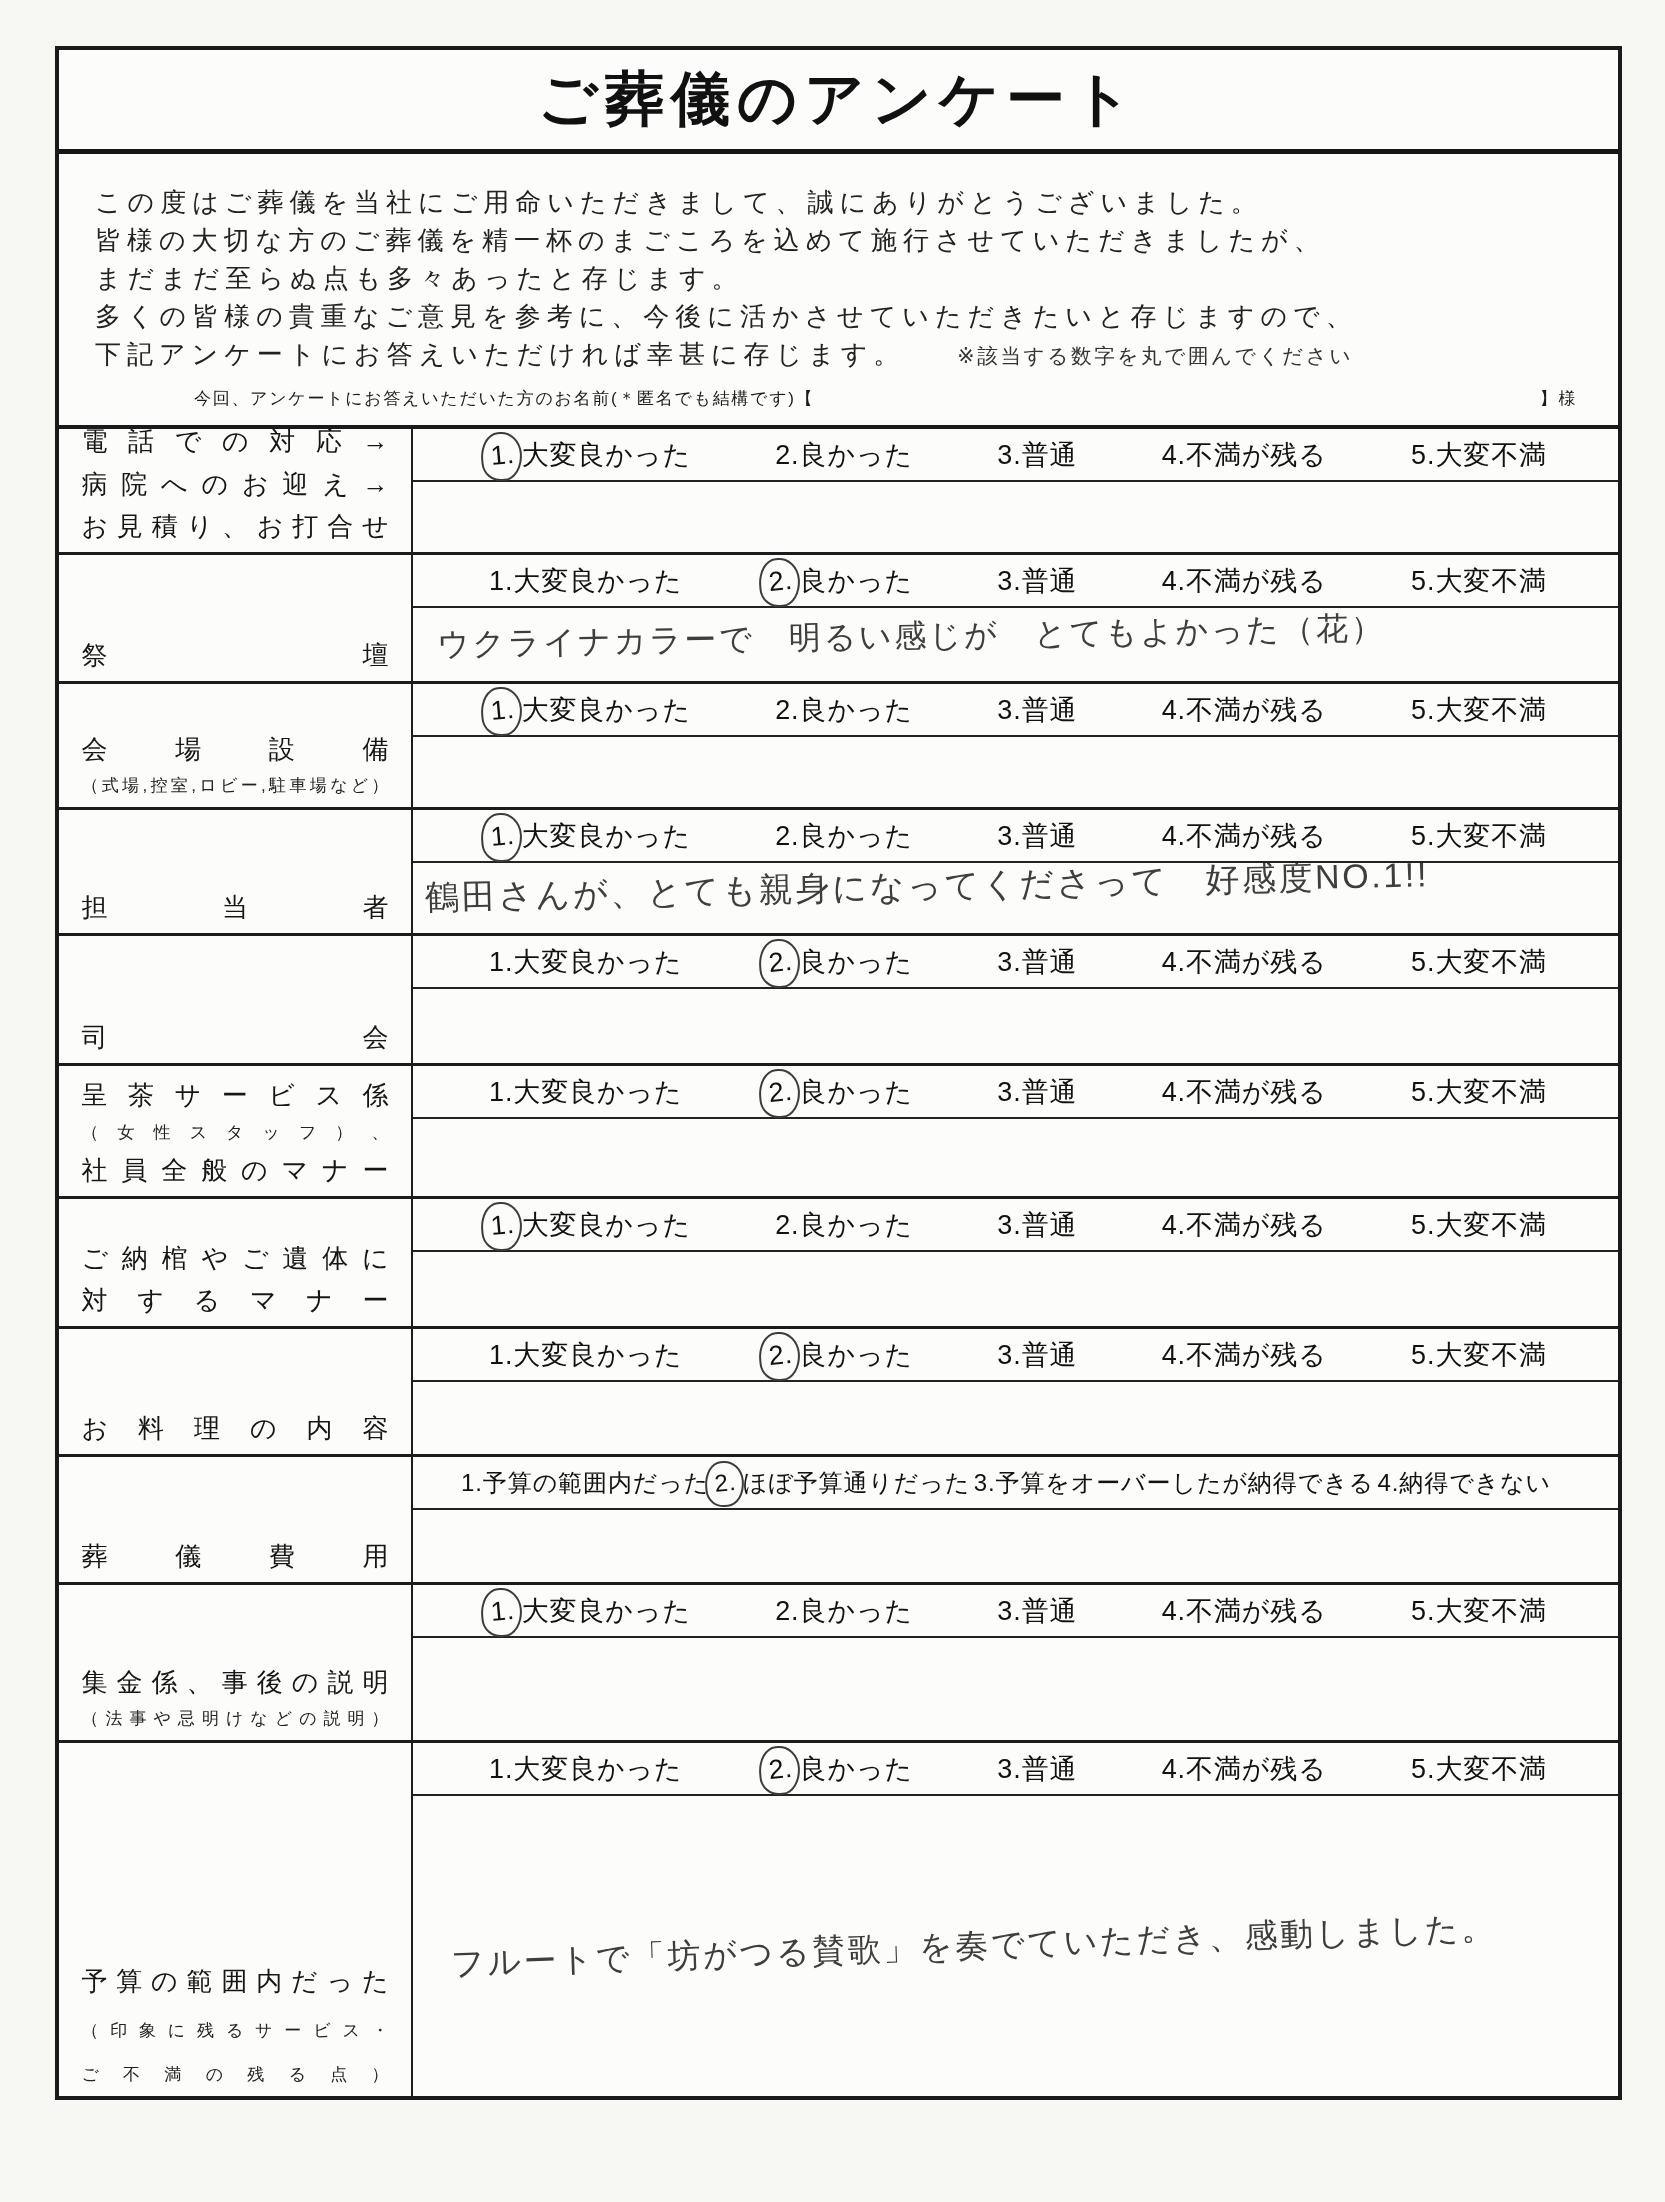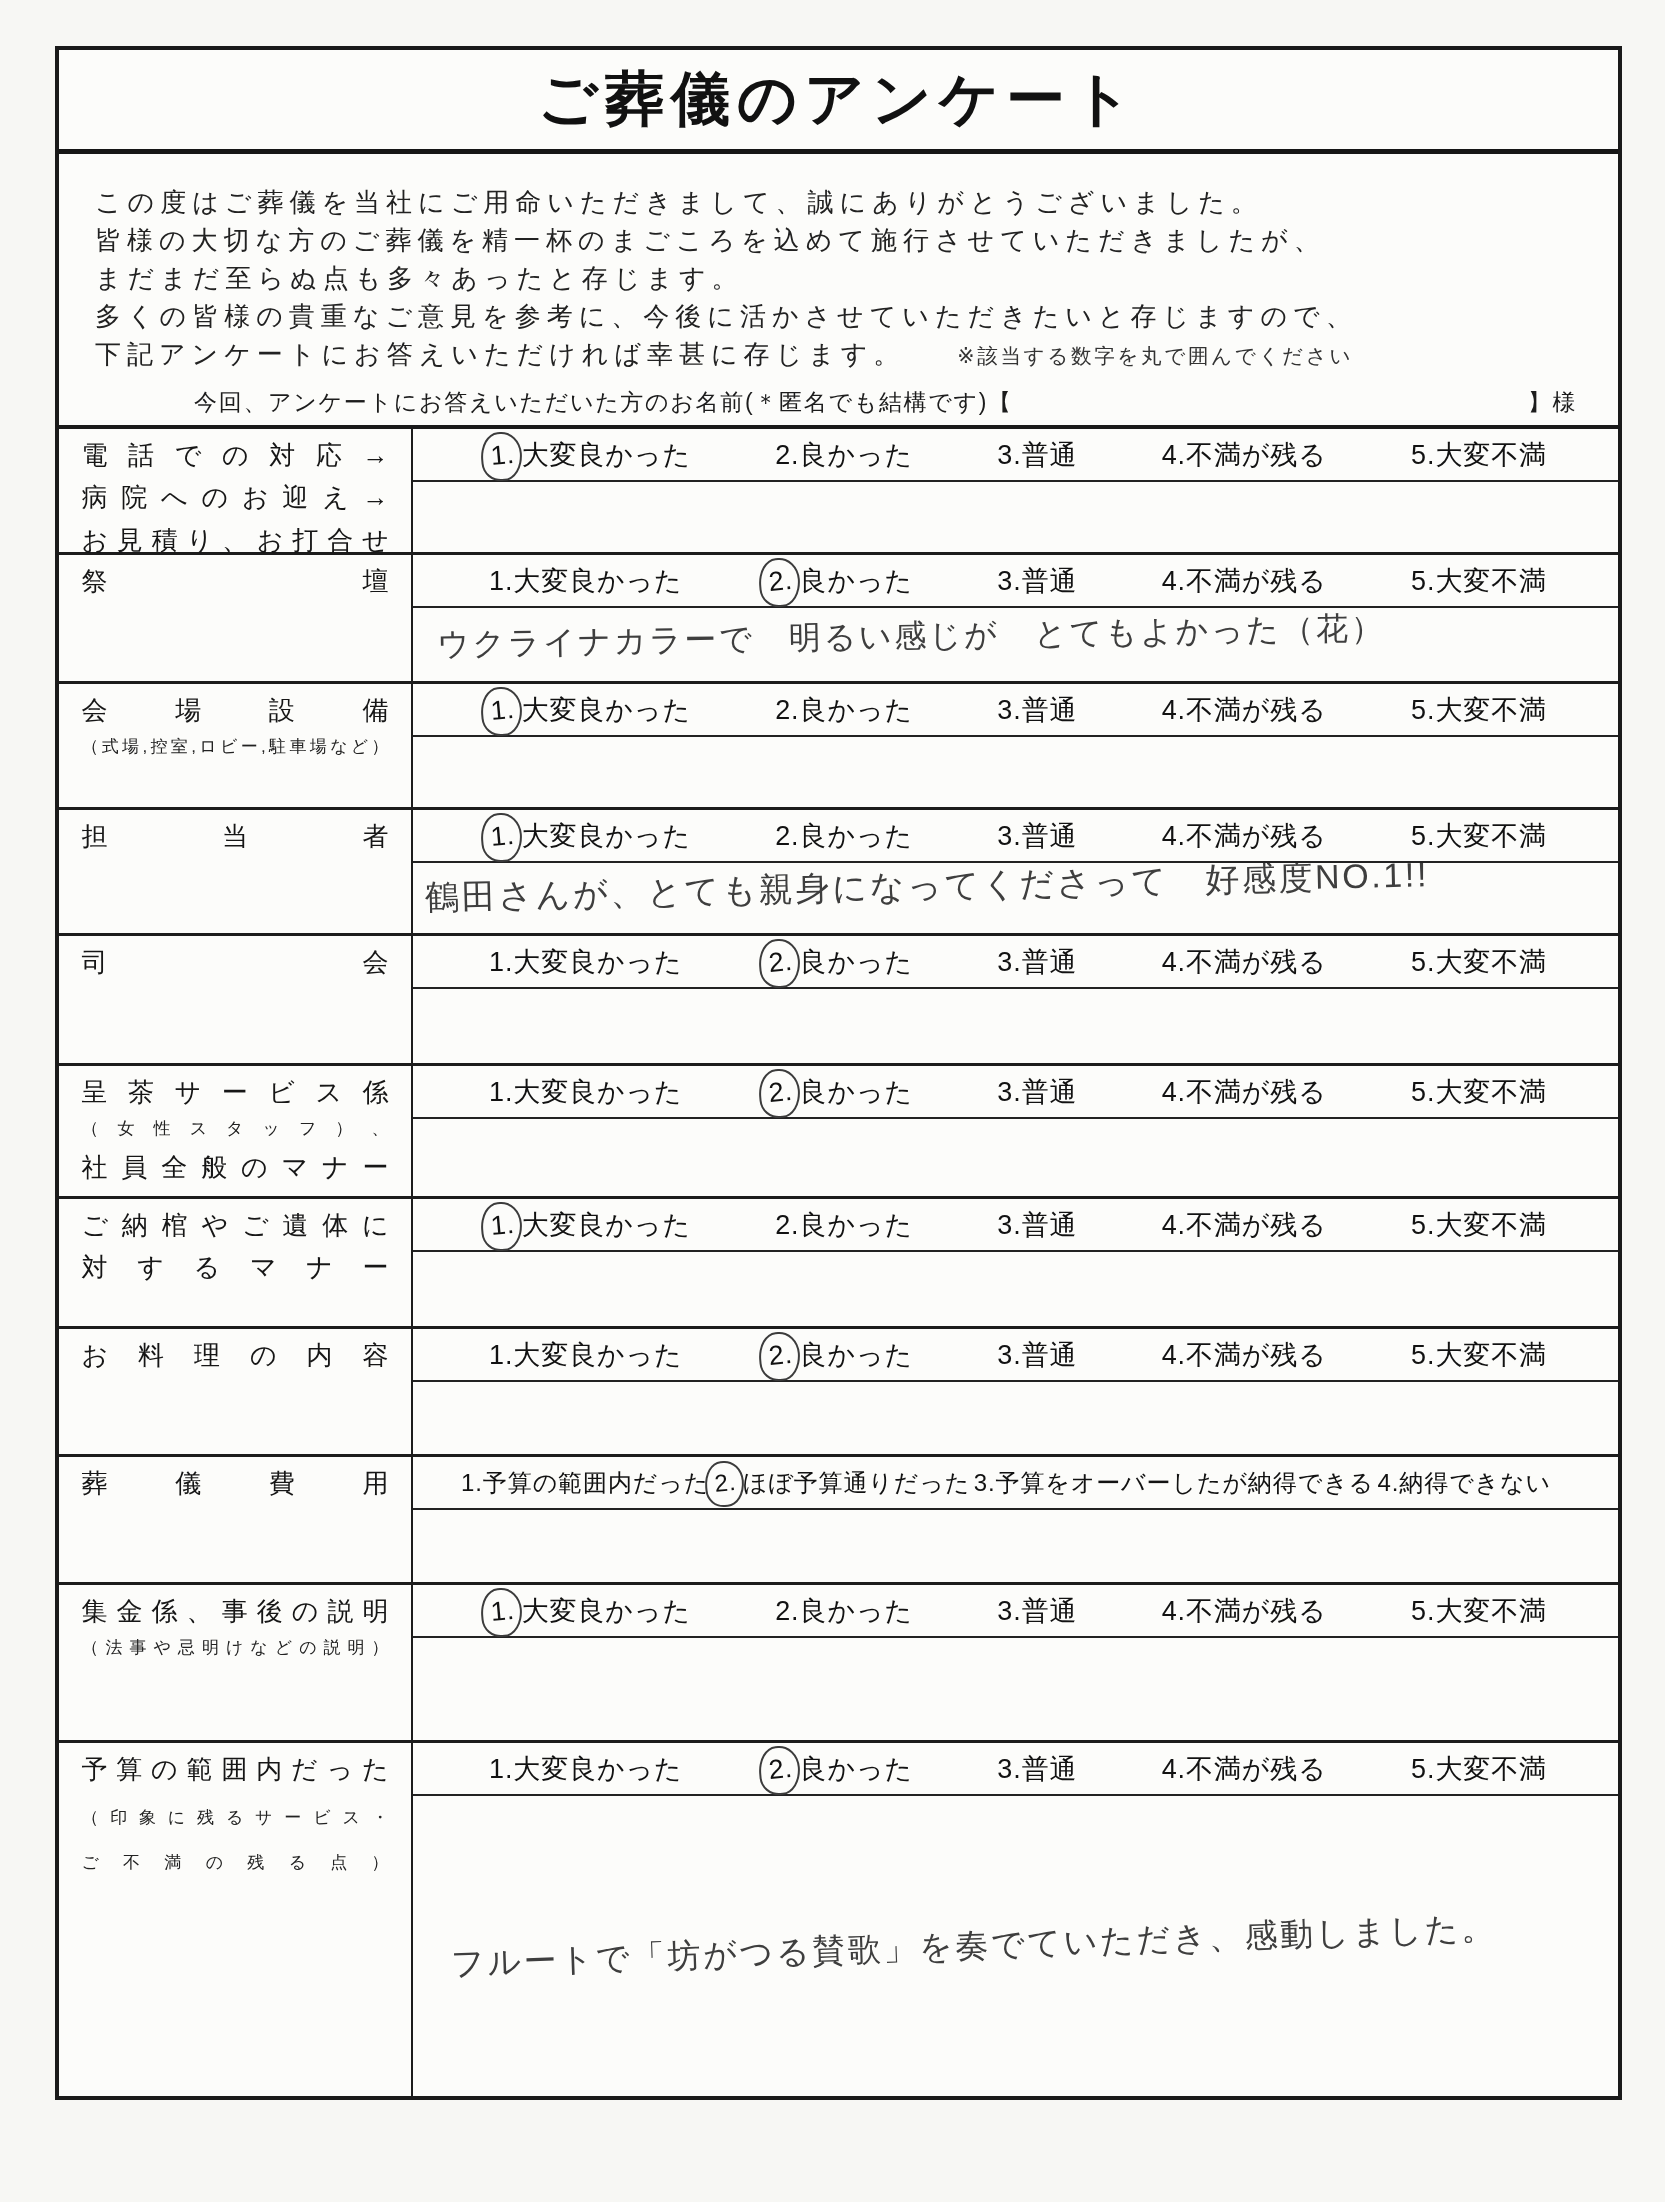--- a/index.html
+++ b/index.html
@@ -31,30 +31,30 @@
   .intro-sec{
     height:275px;border-bottom:4.3px solid #1a1a1a;
     padding:29px 34px 0 36px;box-sizing:border-box;
     position:relative;
   }
   .iline{font-size:26px;letter-spacing:6px;line-height:38px;color:#222;white-space:nowrap;}
   .iline-last{display:flex;align-items:flex-end;}
   .note{font-size:20.6px;letter-spacing:2.6px;color:#333;margin-left:52px;line-height:34px;white-space:nowrap;}
   .name-line{
     margin-top:13.8px;padding-left:99px;padding-right:6.9px;
-    font-size:23px;letter-spacing:1.7px;
+    font-size:17px;letter-spacing:1.7px;
     display:flex;align-items:baseline;white-space:nowrap;justify-content:space-between;
   }
   .name-spacer{flex:1;}
   
   .t-row{display:flex;border-bottom:3.4px solid #1c1c1c;box-sizing:border-box;}
   .t-row.last{border-bottom:none;}
   .t-label{
     width:354px;min-width:354px;border-right:2.6px solid #1c1c1c;
-    display:flex;flex-direction:column;justify-content:flex-start;
+    display:flex;flex-direction:column;justify-content:flex-end;
     padding:8.6px 22.4px;box-sizing:border-box;gap:8.6px;
   }
   .t-label.gap-lg{gap:20.6px;}
   .lline{
     font-size:26px;line-height:34px;color:#161616;
     text-align:justify;text-align-last:justify;
   }
   .lline.sm{font-size:17px;line-height:24px;color:#222;}
   .t-main{flex:1;display:flex;flex-direction:column;box-sizing:border-box;}
   .opts{

